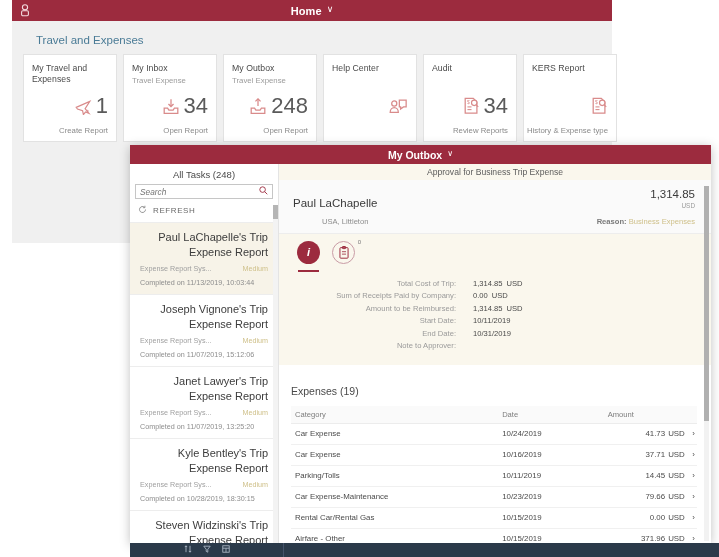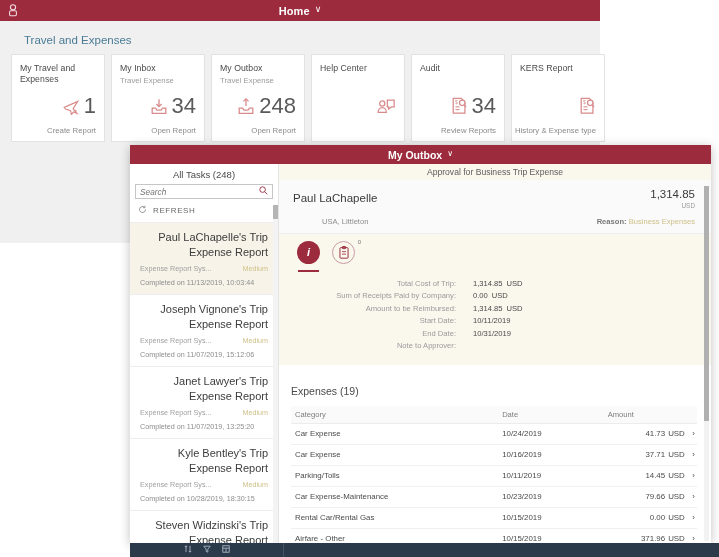--- a/index.html
+++ b/index.html
@@ -5,21 +5,21 @@
   * { box-sizing: border-box; margin: 0; padding: 0; }
   html, body {
     width: 719px; height: 557px;
     overflow: hidden;
     font-family: "Liberation Sans", sans-serif;
     background: #ffffff;
   }
 
   
   #bg-app {
-    position: absolute; left: 0; top: 0;
+    position: absolute; left: 12px; top: 0;
     width: 600px; height: 243px;
     background: #ffffff;
   }
   #shellbar {
     position: absolute; left: 0; top: 0;
     width: 600px; height: 21px;
     background: #9c2b3e;
     display: flex; align-items: center;
   }
   #shellbar .user-ico {
@@ -174,21 +174,21 @@
   }
   #det-banner {
     height: 16px; background: #faf7ed;
     display: flex; align-items: center; justify-content: center;
     font-size: 8.6px; color: #5c5c5c;
   }
   #det-head {
     background: #fafafa; border-bottom: 1px solid #ededed;
     padding: 8px 16px 7px 14px; position: relative;
   }
-  .dh-row1 { display: flex; justify-content: space-between; align-items: center; }
+  .dh-row1 { display: flex; justify-content: space-between; align-items: flex-end; }
   .dh-name { font-size: 11.5px; color: #3a3a3a; }
   .dh-amt { font-size: 11.5px; color: #3a3a3a; text-align: right; line-height: 1.1; }
   .dh-cur { font-size: 6.4px; color: #9a9a9a; text-align: right; margin-top: 1px; }
   .dh-row2 { display: flex; justify-content: space-between; align-items: baseline; margin-top: 8px; }
   .dh-loc { font-size: 7.6px; color: #8d8d8d; padding-left: 29px; }
   .dh-reason { font-size: 7.6px; color: #7a7a7a; }
   .dh-reason b { font-weight: bold; }
   .dh-reason span { color: #cfc08a; }
 
   #det-tabs {

